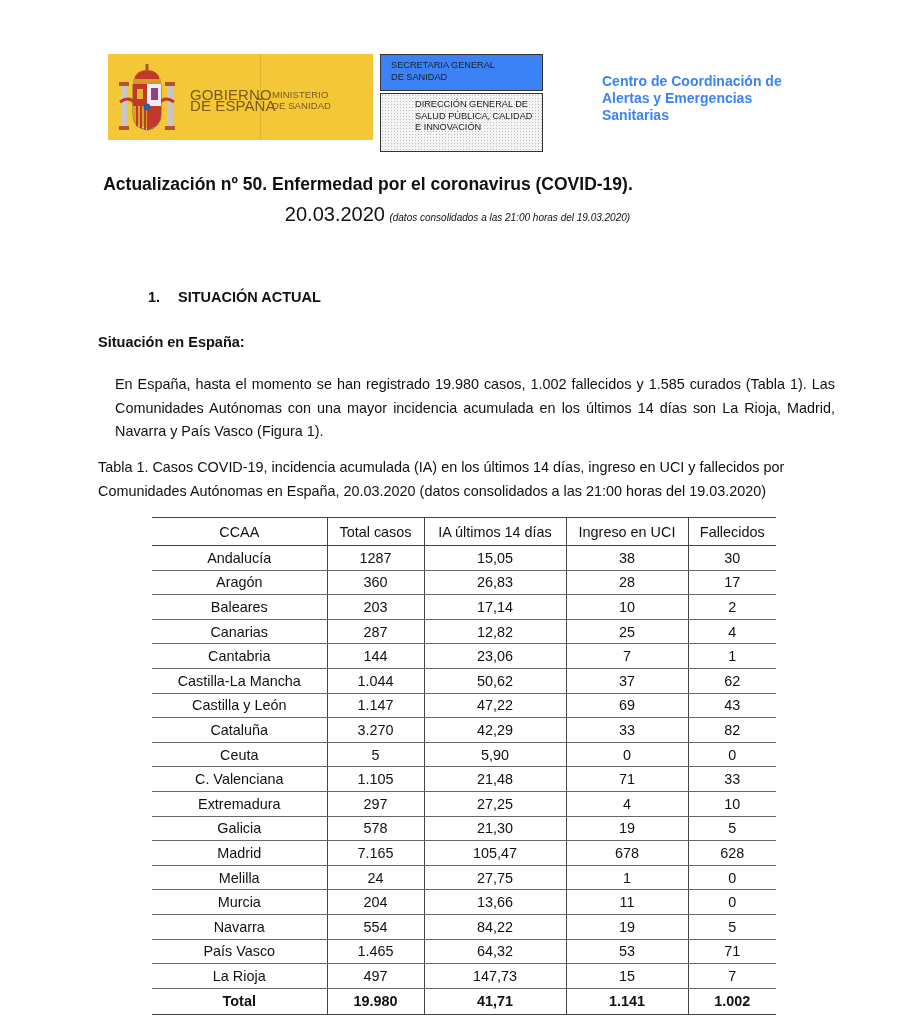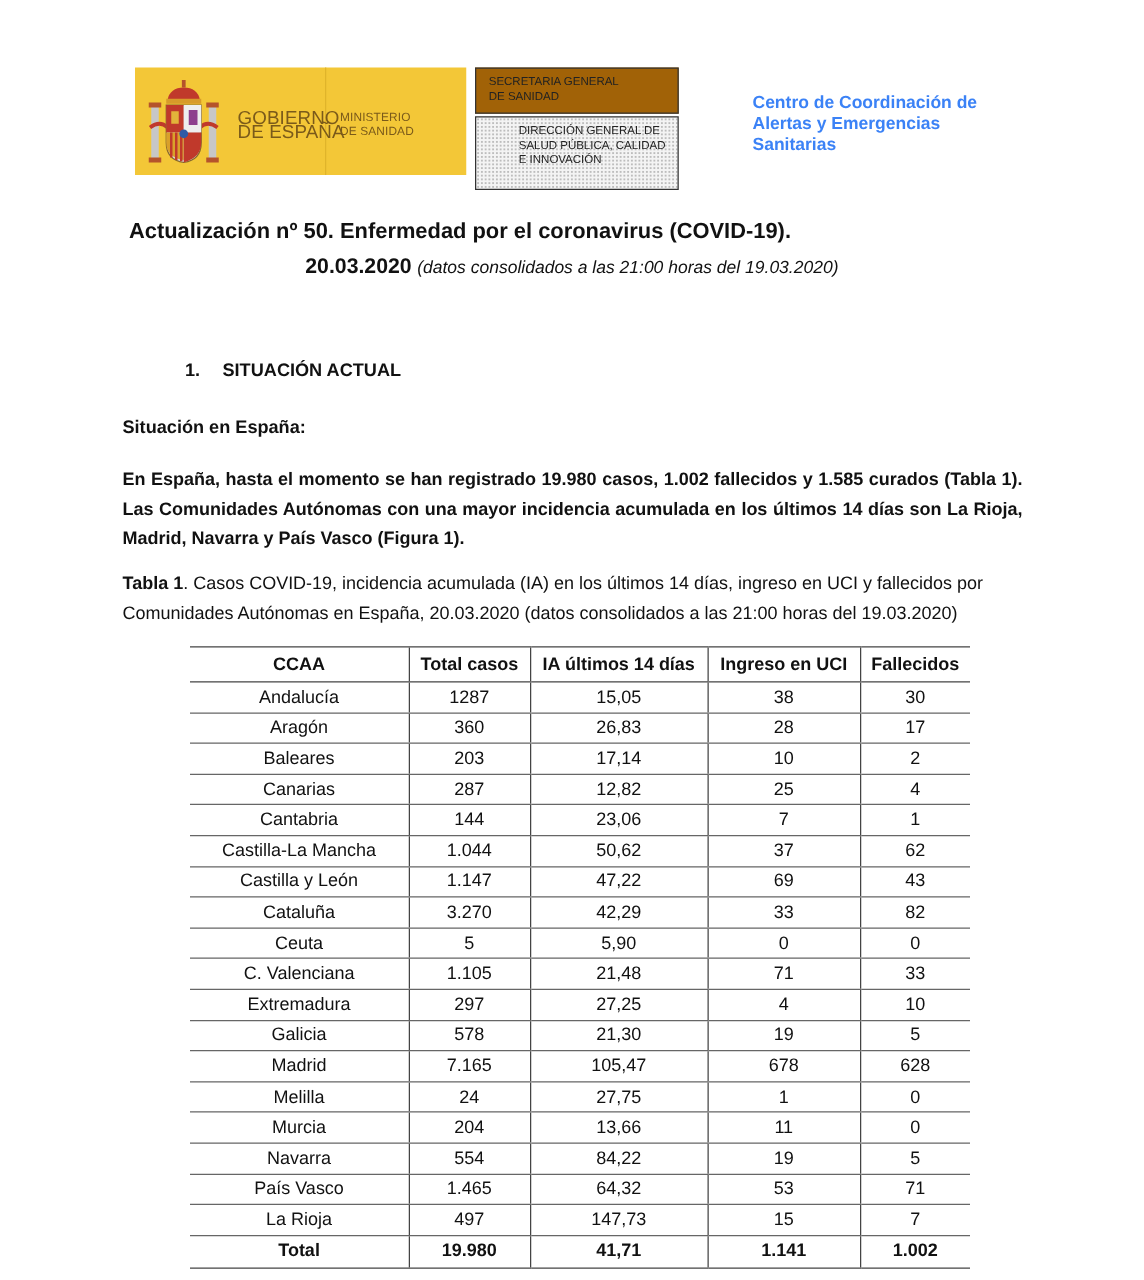--- a/index.html
+++ b/index.html
@@ -6,50 +6,50 @@
   body { width:915px; height:1024px; position:relative; overflow:hidden; font-family:"DejaVu Sans", sans-serif; color:#111; }
   .abs { position:absolute; }
 
   
   .logo-yellow { left:108px; top:54px; width:265px; height:86px; background:#f3c737; }
   .logo-divider { left:260px; top:54px; width:1px; height:86px; background:#e0b42a; }
   .crest { left:118px; top:62px; width:58px; height:72px; }
   .gob-text { left:190px; top:89px; font-family:"Liberation Sans", sans-serif; font-size:15px; line-height:11px; color:#7a5a1a; letter-spacing:0.1px; }
   .min-text { left:272px; top:89px; font-family:"Liberation Sans", sans-serif; font-size:9.5px; line-height:11px; color:#7a5a1a; letter-spacing:0.1px; }
 
-  .box-top { left:380px; top:54px; width:163px; height:37px; border:1.5px solid #333; box-sizing:border-box; background:#a16207; }
+  .box-top { left:380px; top:54px; width:163px; height:37px; border:1.5px solid #333; box-sizing:border-box; background:#3b82f6; }
   .box-bot { left:380px; top:93px; width:163px; height:59px; border:1.5px solid #333; box-sizing:border-box;
     background-color:#f4f4f4;
     background-image: radial-gradient(#bdbdbd 0.6px, transparent 0.7px);
     background-size:3px 3px;padding-left:24px; }
   .box-text { font-family:"Liberation Sans", sans-serif; font-size:9.2px; line-height:11.5px; color:#222; padding:5px 0 0 10px; white-space:pre-line; }
   .box-top .box-text { padding-top:5px; }
   .box-bot .box-text { padding-top:5px; }
 
   .cc-text { left:602px; top:73px; font-family:"Liberation Sans", sans-serif; font-weight:bold; font-size:14px; line-height:17px; color:#3b82f6; white-space:pre-line; }
 
   
   .title { left:0; width:736px; top:174px; text-align:center; font-family:"Liberation Sans", sans-serif; font-weight:bold; font-size:17.5px; color:#111; }
   .subtitle { left:0; width:915px; top:203px; text-align:center; font-family:"Liberation Sans", sans-serif; color:#111; }
-  .subtitle .date { font-weight:bold; font-size:17px;text-align:center; }
-  .subtitle .note { font-style:italic; font-size:14px; }
+  .subtitle .date { font-weight:normal; font-size:20px;text-align:center; }
+  .subtitle .note { font-style:italic; font-size:10px; }
 
   .section { left:148px; top:289px; font-family:Liberation Sans, sans-serif; font-weight:bold; font-size:14.5px; }
   .section .num { display:inline-block; width:30px; }
   .subhead { left:98px; top:334px; font-family:"Liberation Sans", sans-serif; font-weight:bold; font-size:14.5px; }
 
-  .para { left:98px; top:373px; width:720px; font-family:"Liberation Sans", sans-serif; font-size:14.4px; line-height:23.5px; text-align:justify;font-weight:bold; }
+  .para { left:115px; top:373px; width:720px; font-family:"Liberation Sans", sans-serif; font-size:14.4px; line-height:23.5px; text-align:justify; }
   .caption { left:98px; top:456px; width:720px; font-family:"Liberation Sans", sans-serif; font-size:14.4px; line-height:23.5px; }
-  .caption b { font-weight:bold; }
+  .caption b { font-weight:normal; }
 
   
   table.data { position:absolute; left:152px; top:517px; width:624px; border-collapse:collapse; font-family:"Liberation Sans", sans-serif; font-size:14.4px; color:#111; }
   table.data th, table.data td { text-align:center; padding:0; height:23.6px; line-height:22px; border-left:1px solid #444; }
   table.data th:first-child, table.data td:first-child { border-left:none; }
-  table.data thead th { font-weight:bold; height:27px; border-top:1.5px solid #444; border-bottom:1.5px solid #444; }
+  table.data thead th { font-weight:normal; height:27px; border-top:1.5px solid #444; border-bottom:1.5px solid #444; }
   table.data tbody tr td { border-bottom:1px solid #666; }
   table.data tfoot td { font-weight:bold; height:25px; border-top:1.5px solid #444; border-bottom:1.5px solid #444; }
   col.c1 { width:175px; } col.c2 { width:97px; } col.c3 { width:142px; } col.c4 { width:122px; } col.c5 { width:88px; }
 </style>
 </head>
 <body>
 
 <div class="abs logo-yellow"></div>
 <div class="abs logo-divider"></div>
 <svg class="abs crest" viewBox="0 0 58 72">

